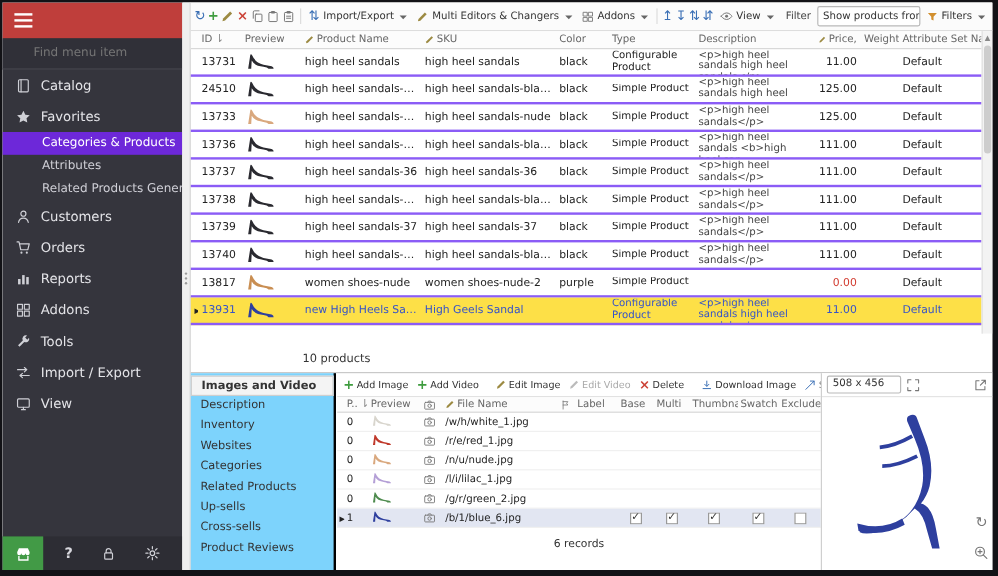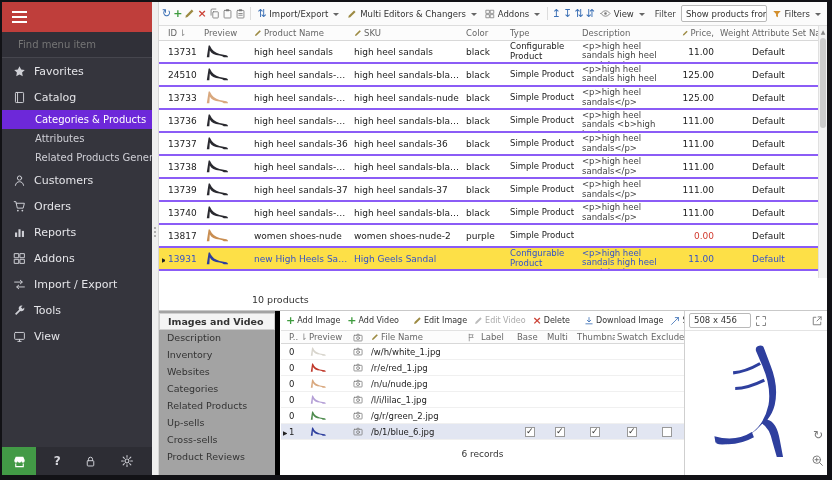--- a/index.html
+++ b/index.html
@@ -8,21 +8,21 @@
 .window{position:relative;width:832px;height:480px;background:#fff;border:2px solid #121216;border-right-width:5px;border-bottom-width:5px;overflow:hidden}
 svg{display:block}
 .sic{stroke:#cfd0d6;fill:none;stroke-width:1.2;stroke-linecap:round;stroke-linejoin:round}
 .lic{stroke:#777;fill:none;stroke-width:1.2;stroke-linecap:round;stroke-linejoin:round}
 .bic{stroke:#3a6fb5;fill:none;stroke-width:1.3;stroke-linecap:round;stroke-linejoin:round}
 
 .sidebar{position:absolute;left:0;top:0;width:150px;height:100%;background:#35353d;color:#e4e4e8}
 .sb-top{height:30px;background:#bf3e3b;display:flex;align-items:center;padding:0 10px}
 .hamburger{display:flex;flex-direction:column;gap:3px;cursor:pointer}
 .hamburger span{width:15px;height:2px;background:#fff}
-.sb-search{height:26px;display:flex;align-items:center;gap:6px;padding:0 10px;border-bottom:1px solid #46464e;background:#303038}
+.sb-search{height:26px;display:flex;align-items:center;gap:6px;padding:0 20px;border-bottom:1px solid #46464e;background:#303038}
 .sb-search input{flex:1;background:transparent;border:none;outline:none;color:#b9b9c0;font-size:10px;font-family:inherit}
 .sb-item{height:26px;display:flex;align-items:center;gap:8px;padding:0 11px;font-size:11px;white-space:nowrap;cursor:pointer}
 .sb-sub{height:19px;display:flex;align-items:center;padding:0 11px 0 33px;font-size:10px;color:#cfcfd6;white-space:nowrap;cursor:pointer}
 .sb-sub.selected{background:#6d28d9;color:#fff}
 .sb-bottom{position:absolute;left:0;right:0;bottom:0;height:28px;background:#2d2d34;display:flex;align-items:stretch}
 .store-btn{width:34px;background:#429a46;display:flex;align-items:center;justify-content:center;cursor:pointer}
 .sb-bottom-icons{flex:1;display:flex;align-items:center;justify-content:space-around;padding:0 6px}
 .helpq{font-size:12px;font-weight:bold;color:#d8d8de;cursor:pointer}
 
 .main{position:absolute;left:150px;top:0;right:0;bottom:0;background:#fff}
@@ -57,21 +57,21 @@
 .tri{font-size:6px;color:#222}
 .prow.selected .tri{color:#222}
 .shoe{display:inline-flex}
 .gfooter{position:absolute;left:100px;top:292px;font-size:9.5px;color:#333}
 
 .vscroll{position:absolute;right:0;top:24px;width:9px;height:252px;background:#f3f3f3;border-left:1px solid #e0e0e0}
 .sb-arrow{display:block;text-align:center;font-size:6px;color:#888;padding-top:2px}
 .sb-thumb{position:absolute;left:1px;right:1px;top:12px;height:90px;background:#cdcdcd;border-radius:3px}
 
 .bottom{position:absolute;left:7px;right:0;top:308px;bottom:0;border-top:1px solid #c9c9c9}
-.tabs{position:absolute;left:0;top:0;width:121px;bottom:0;border-right:5px solid #000000;font-size:9.5px;padding-top:2px;background:#a3a3a3}
+.tabs{position:absolute;left:0;top:0;width:121px;bottom:0;border-right:2px solid #000000;font-size:9.5px;padding-top:2px;background:#7dd3fc}
 .tab{height:17px;line-height:16px;padding:0 8px;color:#333;white-space:nowrap;cursor:pointer}
 .tab.selected{font-weight:bold;border:1px solid #cfcfcf;background:#f4f4f4}
 .ibar{position:absolute;left:122px;top:0;width:403px;height:20px;display:flex;align-items:center;gap:3px;padding:0 3px;border-bottom:1px solid #e2e2e2;font-size:8px;color:#333;white-space:nowrap;overflow:hidden}
 .ibar .tbtn{gap:2px;padding:1px 2px}
 .disabled{color:#aaa}
 
 .igrid{position:absolute;left:122px;top:20px;width:403px}
 .ihead,.irow{display:grid;grid-template-columns:6px 20px 44px 18px 96px 14px 36px 30px 30px 40px 34px 1fr;align-items:center;font-size:8.5px}
 .ihead{height:13px;color:#666;border-bottom:1px solid #d8d8d8;background:#fcfcfc}
 .ihead .cell{display:flex;align-items:center;gap:2px;padding:0 2px;overflow:hidden;white-space:nowrap}
@@ -106,31 +106,31 @@
     </div>
     <div class="sb-search">
       <svg class="sic" width="11" height="11" viewBox="0 0 16 16">
           <circle cx="7" cy="7" r="4"></circle>
           <path d="M10 10l4 4"></path>
         </svg>
       <input placeholder="Find menu item" style="">
     </div>
     <nav>
       <div class="sb-item">
-        <svg width="13" height="13" viewBox="0 0 16 16">
-            <path d="M8 1.5l2 4.1 4.5.6-3.3 3.1.8 4.4L8 11.6 4 13.7l.8-4.4L1.5 6.2 6 5.6z" fill="#cfd0d6"></path>
-          </svg>
-        <span>Favorites</span>
-      </div>
-      <div class="sb-item">
         <svg class="sic" width="13" height="13" viewBox="0 0 16 16">
             <rect x="3" y="1.8" width="10" height="12.4" rx="1"></rect>
             <path d="M5.6 1.8v12.4"></path>
           </svg>
         <span>Catalog</span>
+      </div>
+      <div class="sb-item">
+        <svg width="13" height="13" viewBox="0 0 16 16">
+            <path d="M8 1.5l2 4.1 4.5.6-3.3 3.1.8 4.4L8 11.6 4 13.7l.8-4.4L1.5 6.2 6 5.6z" fill="#cfd0d6"></path>
+          </svg>
+        <span>Favorites</span>
       </div>
       <div class="sb-sub selected">
           <span>Categories &amp; Products</span>
         </div>
       <div class="sb-sub">
           <span>Attributes</span>
         </div>
       <div class="sb-sub">
           <span>Related Products Generator</span>
         </div>
@@ -160,30 +160,30 @@
       <div class="sb-item">
         <svg class="sic" width="13" height="13" viewBox="0 0 16 16">
             <rect x="2" y="2" width="5" height="5"></rect>
             <rect x="9" y="2" width="5" height="5"></rect>
             <rect x="2" y="9" width="5" height="5"></rect>
             <rect x="9" y="9" width="5" height="5"></rect>
           </svg>
         <span>Addons</span>
       </div>
       <div class="sb-item">
+        <svg width="13" height="13" viewBox="0 0 16 16">
+            <path d="M13.8 4.2a3.6 3.6 0 0 1-4.9 4.4L4 13.5 2.5 12l4.9-4.9A3.6 3.6 0 0 1 11.8 2l-2 2 2.2 2.2z" fill="#cfd0d6"></path>
+          </svg>
+        <span>Tools</span>
+      </div>
+      <div class="sb-item">
         <svg class="sic" width="13" height="13" viewBox="0 0 16 16">
             <path d="M2 5h9M9 2.8 11.5 5 9 7.2M14 11H5M7 8.8 4.5 11 7 13.2"></path>
           </svg>
         <span>Import / Export</span>
-      </div>
-      <div class="sb-item">
-        <svg width="13" height="13" viewBox="0 0 16 16">
-            <path d="M13.8 4.2a3.6 3.6 0 0 1-4.9 4.4L4 13.5 2.5 12l4.9-4.9A3.6 3.6 0 0 1 11.8 2l-2 2 2.2 2.2z" fill="#cfd0d6"></path>
-          </svg>
-        <span>Tools</span>
       </div>
       <div class="sb-item">
         <svg class="sic" width="13" height="13" viewBox="0 0 16 16">
             <rect x="2" y="3" width="12" height="8.5" rx="1"></rect>
             <path d="M6 14h4M8 11.5V14"></path>
           </svg>
         <span>View</span>
       </div>
     </nav>
     <div class="sb-bottom">

